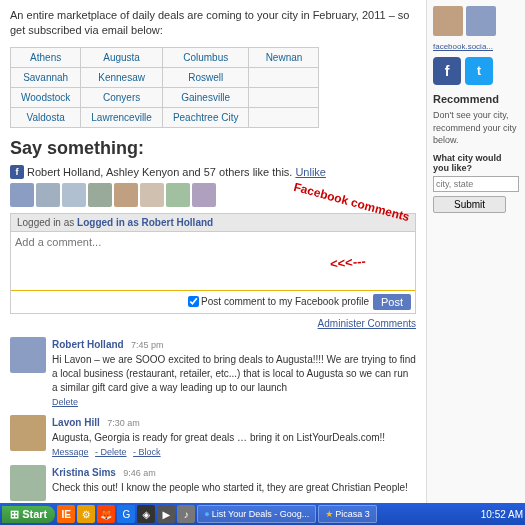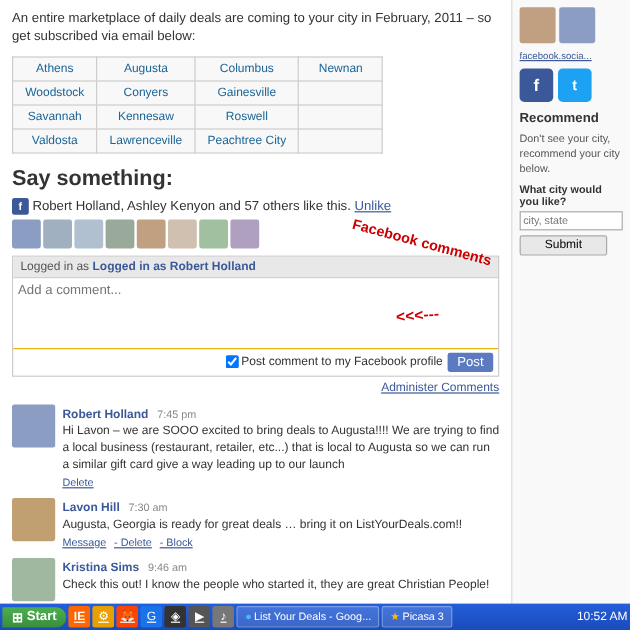--- a/index.html
+++ b/index.html
@@ -381,21 +381,20 @@
       gap: 3px;
     }
     .taskbar-icon {
       width: 18px;
       height: 18px;
       border-radius: 2px;
       display: flex;
       align-items: center;
       justify-content: center;
       cursor: pointer;
-      text-decoration: underline;
     }
     .taskbar-btn {
       background: rgba(255,255,255,0.15);
       border: 1px solid rgba(255,255,255,0.3);
       color: #fff;
       font-size: 9px;
       padding: 2px 6px;
       border-radius: 2px;
       cursor: pointer;
       display: flex;
@@ -425,29 +424,29 @@
 
     <table class="city-grid">
       <tbody>
         <tr>
           <td>Athens</td>
           <td>Augusta</td>
           <td>Columbus</td>
           <td>Newnan</td>
         </tr>
         <tr>
+          <td>Savannah</td>
+          <td>Kennesaw</td>
+          <td>Roswell</td>
+          <td></td>
+        </tr>
+        <tr>
           <td>Woodstock</td>
           <td>Conyers</td>
           <td>Gainesville</td>
-          <td></td>
-        </tr>
-        <tr>
-          <td>Savannah</td>
-          <td>Kennesaw</td>
-          <td>Roswell</td>
           <td></td>
         </tr>
         <tr>
           <td>Valdosta</td>
           <td>Lawrenceville</td>
           <td>Peachtree City</td>
           <td></td>
         </tr>
       </tbody>
     </table>

